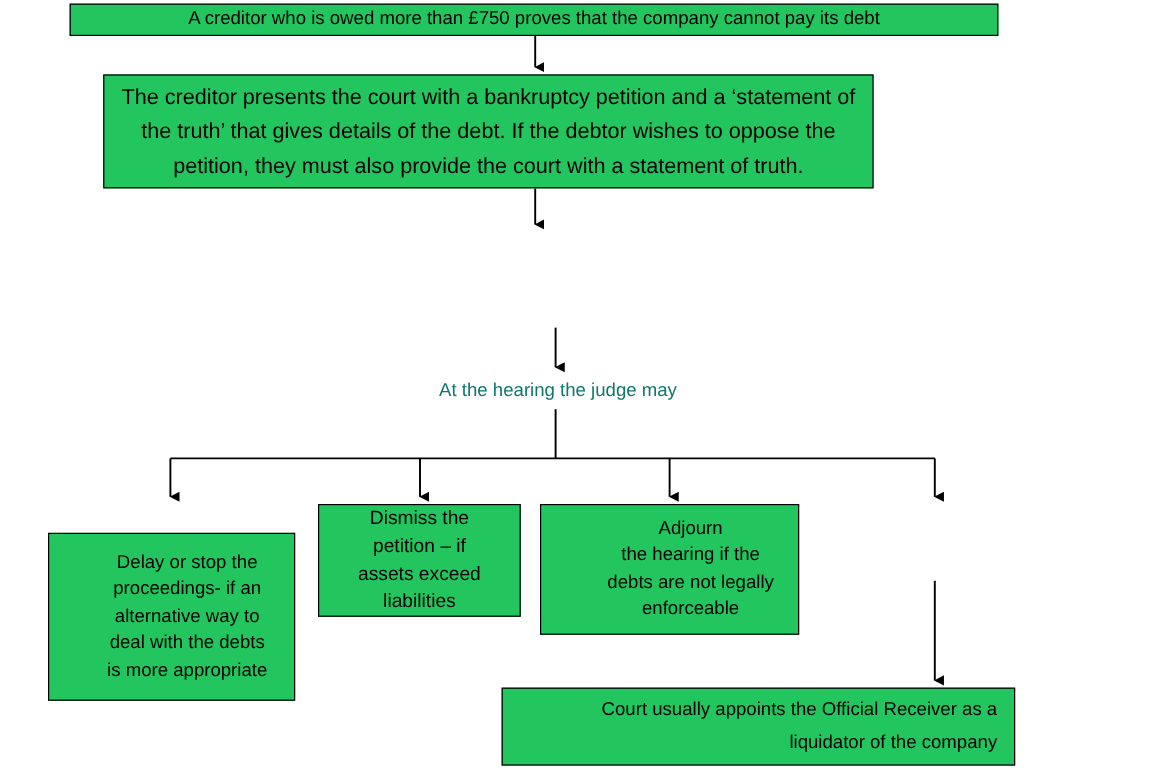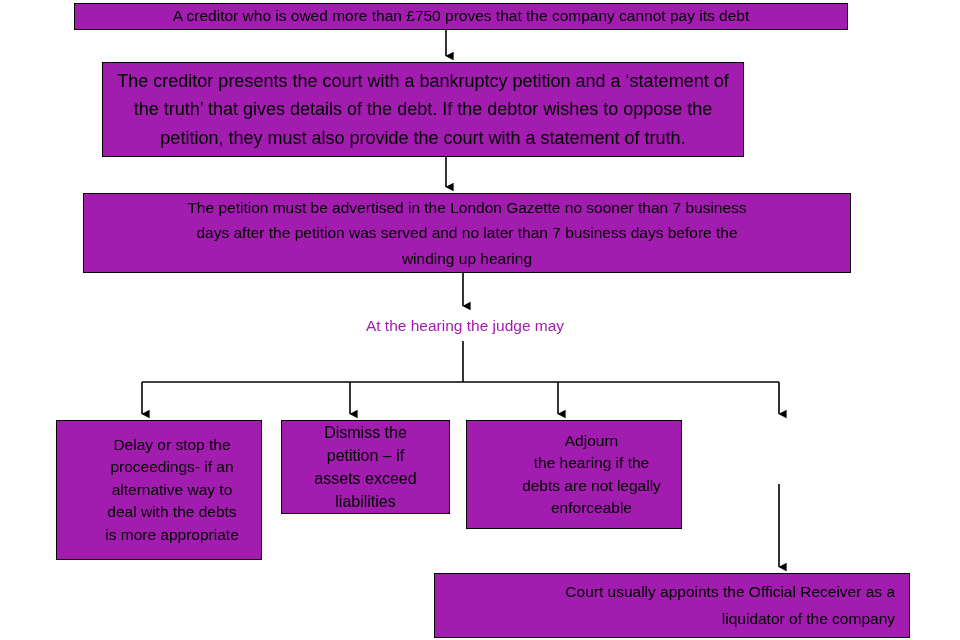--- a/index.html
+++ b/index.html
@@ -23,57 +23,56 @@
     position: absolute;
     top: 0;
     left: 0;
     width: 960px;
     height: 640px;
   }
   .node-box {
     position: absolute;
     box-sizing: border-box;
     border: 1.6px solid #000000;
-    background: #a21caf;
+    background: #22c55e;
     display: flex;
     align-items: center;
     justify-content: center;
     text-align: center;
     font-family: "Liberation Sans", sans-serif;
     color: #000000;
     line-height: 1.58;
     white-space: pre-line;
     padding: 0 6px;
-    margin-left: 16px;
   }
   .node-plain {
     position: absolute;
     display: flex;
     align-items: center;
     justify-content: center;
     text-align: center;
     font-family: "Liberation Sans", sans-serif;
-    color: #a21caf;
+    color: #0f766e;
     line-height: 1.4;
     white-space: pre-line;
   }
 
   
   #n-creditor-owed   { left: 58px;  top: 3px;   width: 774px; height: 27px;  font-size: 15.5px; line-height: 1.2; }
   #n-petition-filed  { left: 86px;  top: 62px;  width: 642px; height: 95px;  font-size: 18px; }
   #n-advertise       { left: 67px;  top: 193px; width: 768px; height: 80px;  font-size: 15.5px; line-height: 1.62; }
   #n-hearing-judge   { left: 330px; top: 312px; width: 270px; height: 28px;  font-size: 15.5px; }
 
-  #n-delay-stop      { left: 40px;  top: 420px; width: 206px; height: 140px; font-size: 15.5px; line-height: 1.45; padding-left: 32px; }
+  #n-delay-stop      { left: 40px;  top: 444px; width: 206px; height: 140px; font-size: 15.5px; line-height: 1.45; padding-left: 32px; }
   #n-dismiss         { left: 265px; top: 420px; width: 169px; height: 94px; font-size: 16px; line-height: 1.45; }
   #n-adjourn         { left: 450px; top: 420px; width: 216px; height: 109px; font-size: 15.5px; line-height: 1.45; padding-left: 41px; }
   #n-winding-order   { left: 682px; top: 420px; width: 193px; height: 64px;  font-size: 15.5px; line-height: 1.45; }
 
   #n-official-receiver {
-    left: 418px; top: 573px; width: 476px; height: 65px;
+    left: 418px; top: 573px; width: 428px; height: 65px;
     font-size: 15.5px; line-height: 1.72;
     align-items: center; justify-content: flex-end;
     text-align: right; padding-right: 14px;
   }
 </style>
 </head>
 <body>
 
 <div id="chart-root">
 
@@ -101,23 +100,20 @@
 
     <line x1="779" y1="484" x2="779" y2="567" stroke="#000000" stroke-width="1.6" marker-end="url(#arrowhead)"></line>
   </svg>
 
   <div class="node-box" id="n-creditor-owed">A creditor who is owed more than £750 proves that the company cannot pay its debt</div>
 
   <div class="node-box" id="n-petition-filed">The creditor presents the court with a bankruptcy petition and a ‘statement of
 the truth’ that gives details of the debt.  If the debtor wishes to oppose the
 petition, they must also provide the court with a statement of truth.</div>
 
-  <div class="node-box" id="n-advertise">The petition must be advertised in the London Gazette no sooner than 7 business
-days after the petition was served and no later than 7 business days before the
-winding up hearing</div>
 
   <div class="node-plain" id="n-hearing-judge">At the hearing the judge may</div>
 
   <div class="node-box" id="n-delay-stop">Delay or stop the
 proceedings- if an
 alternative way to
 deal with the debts
 is more appropriate</div>
 
   <div class="node-box" id="n-dismiss">Dismiss the

